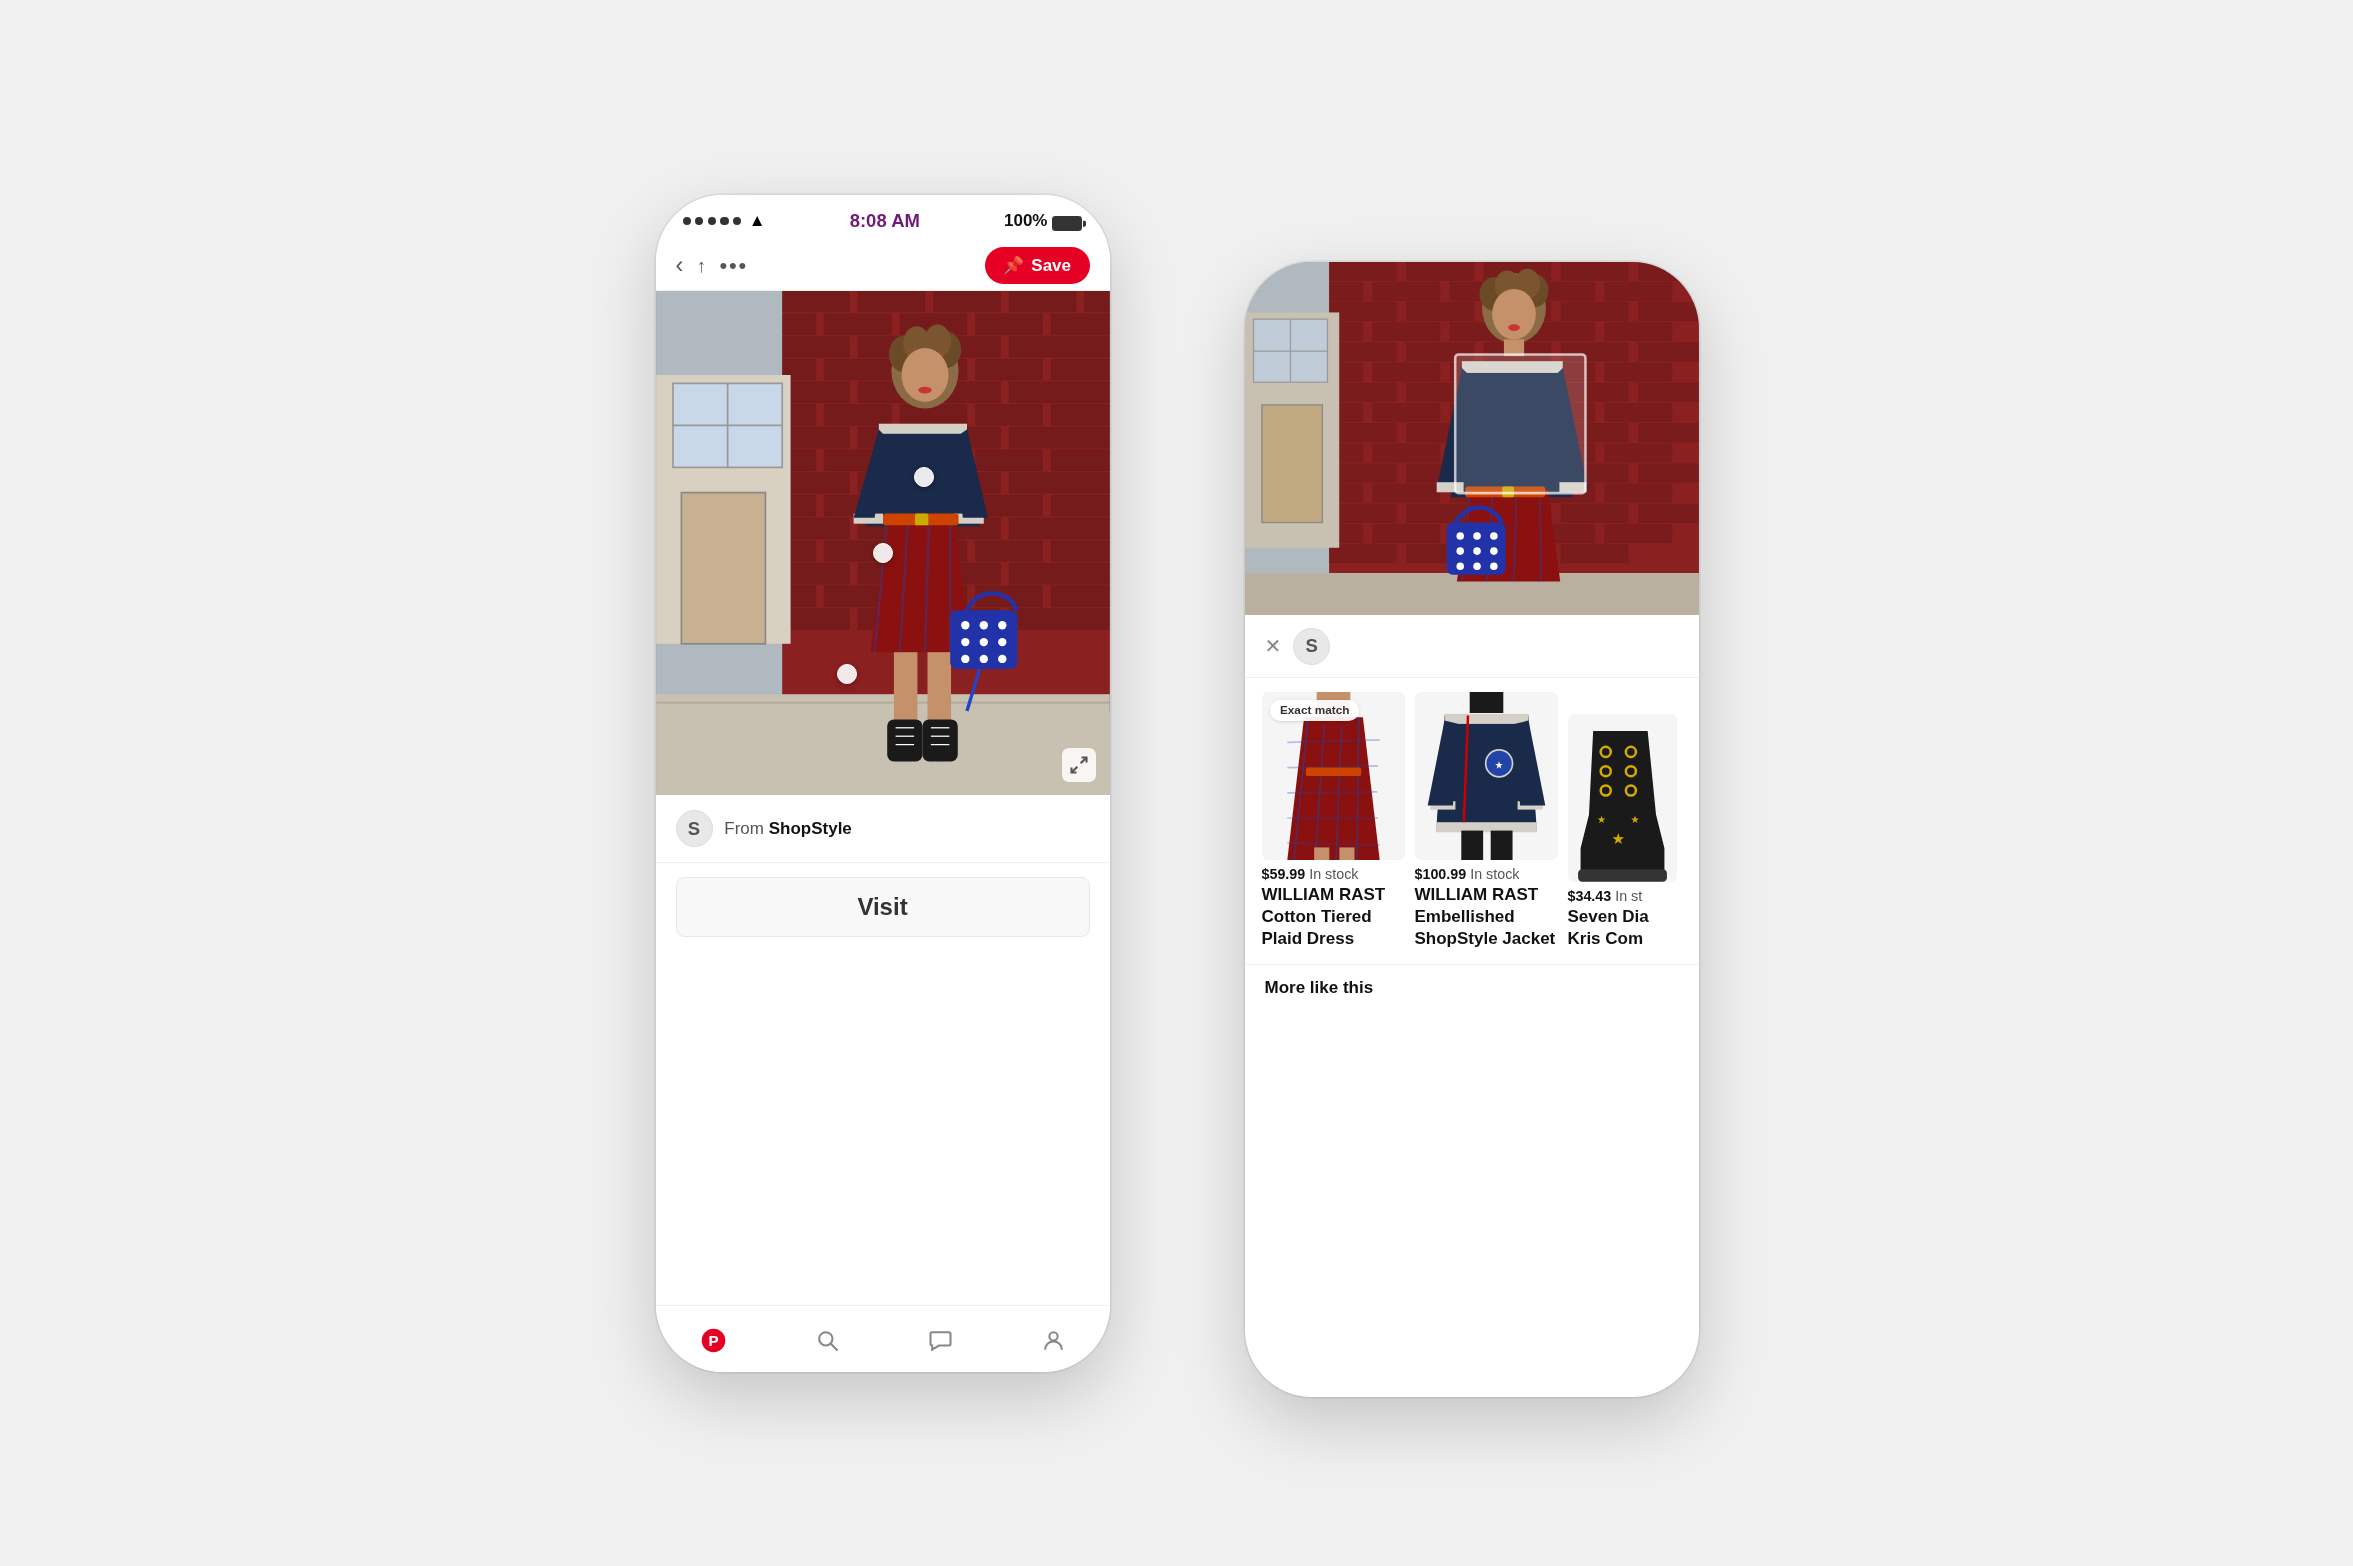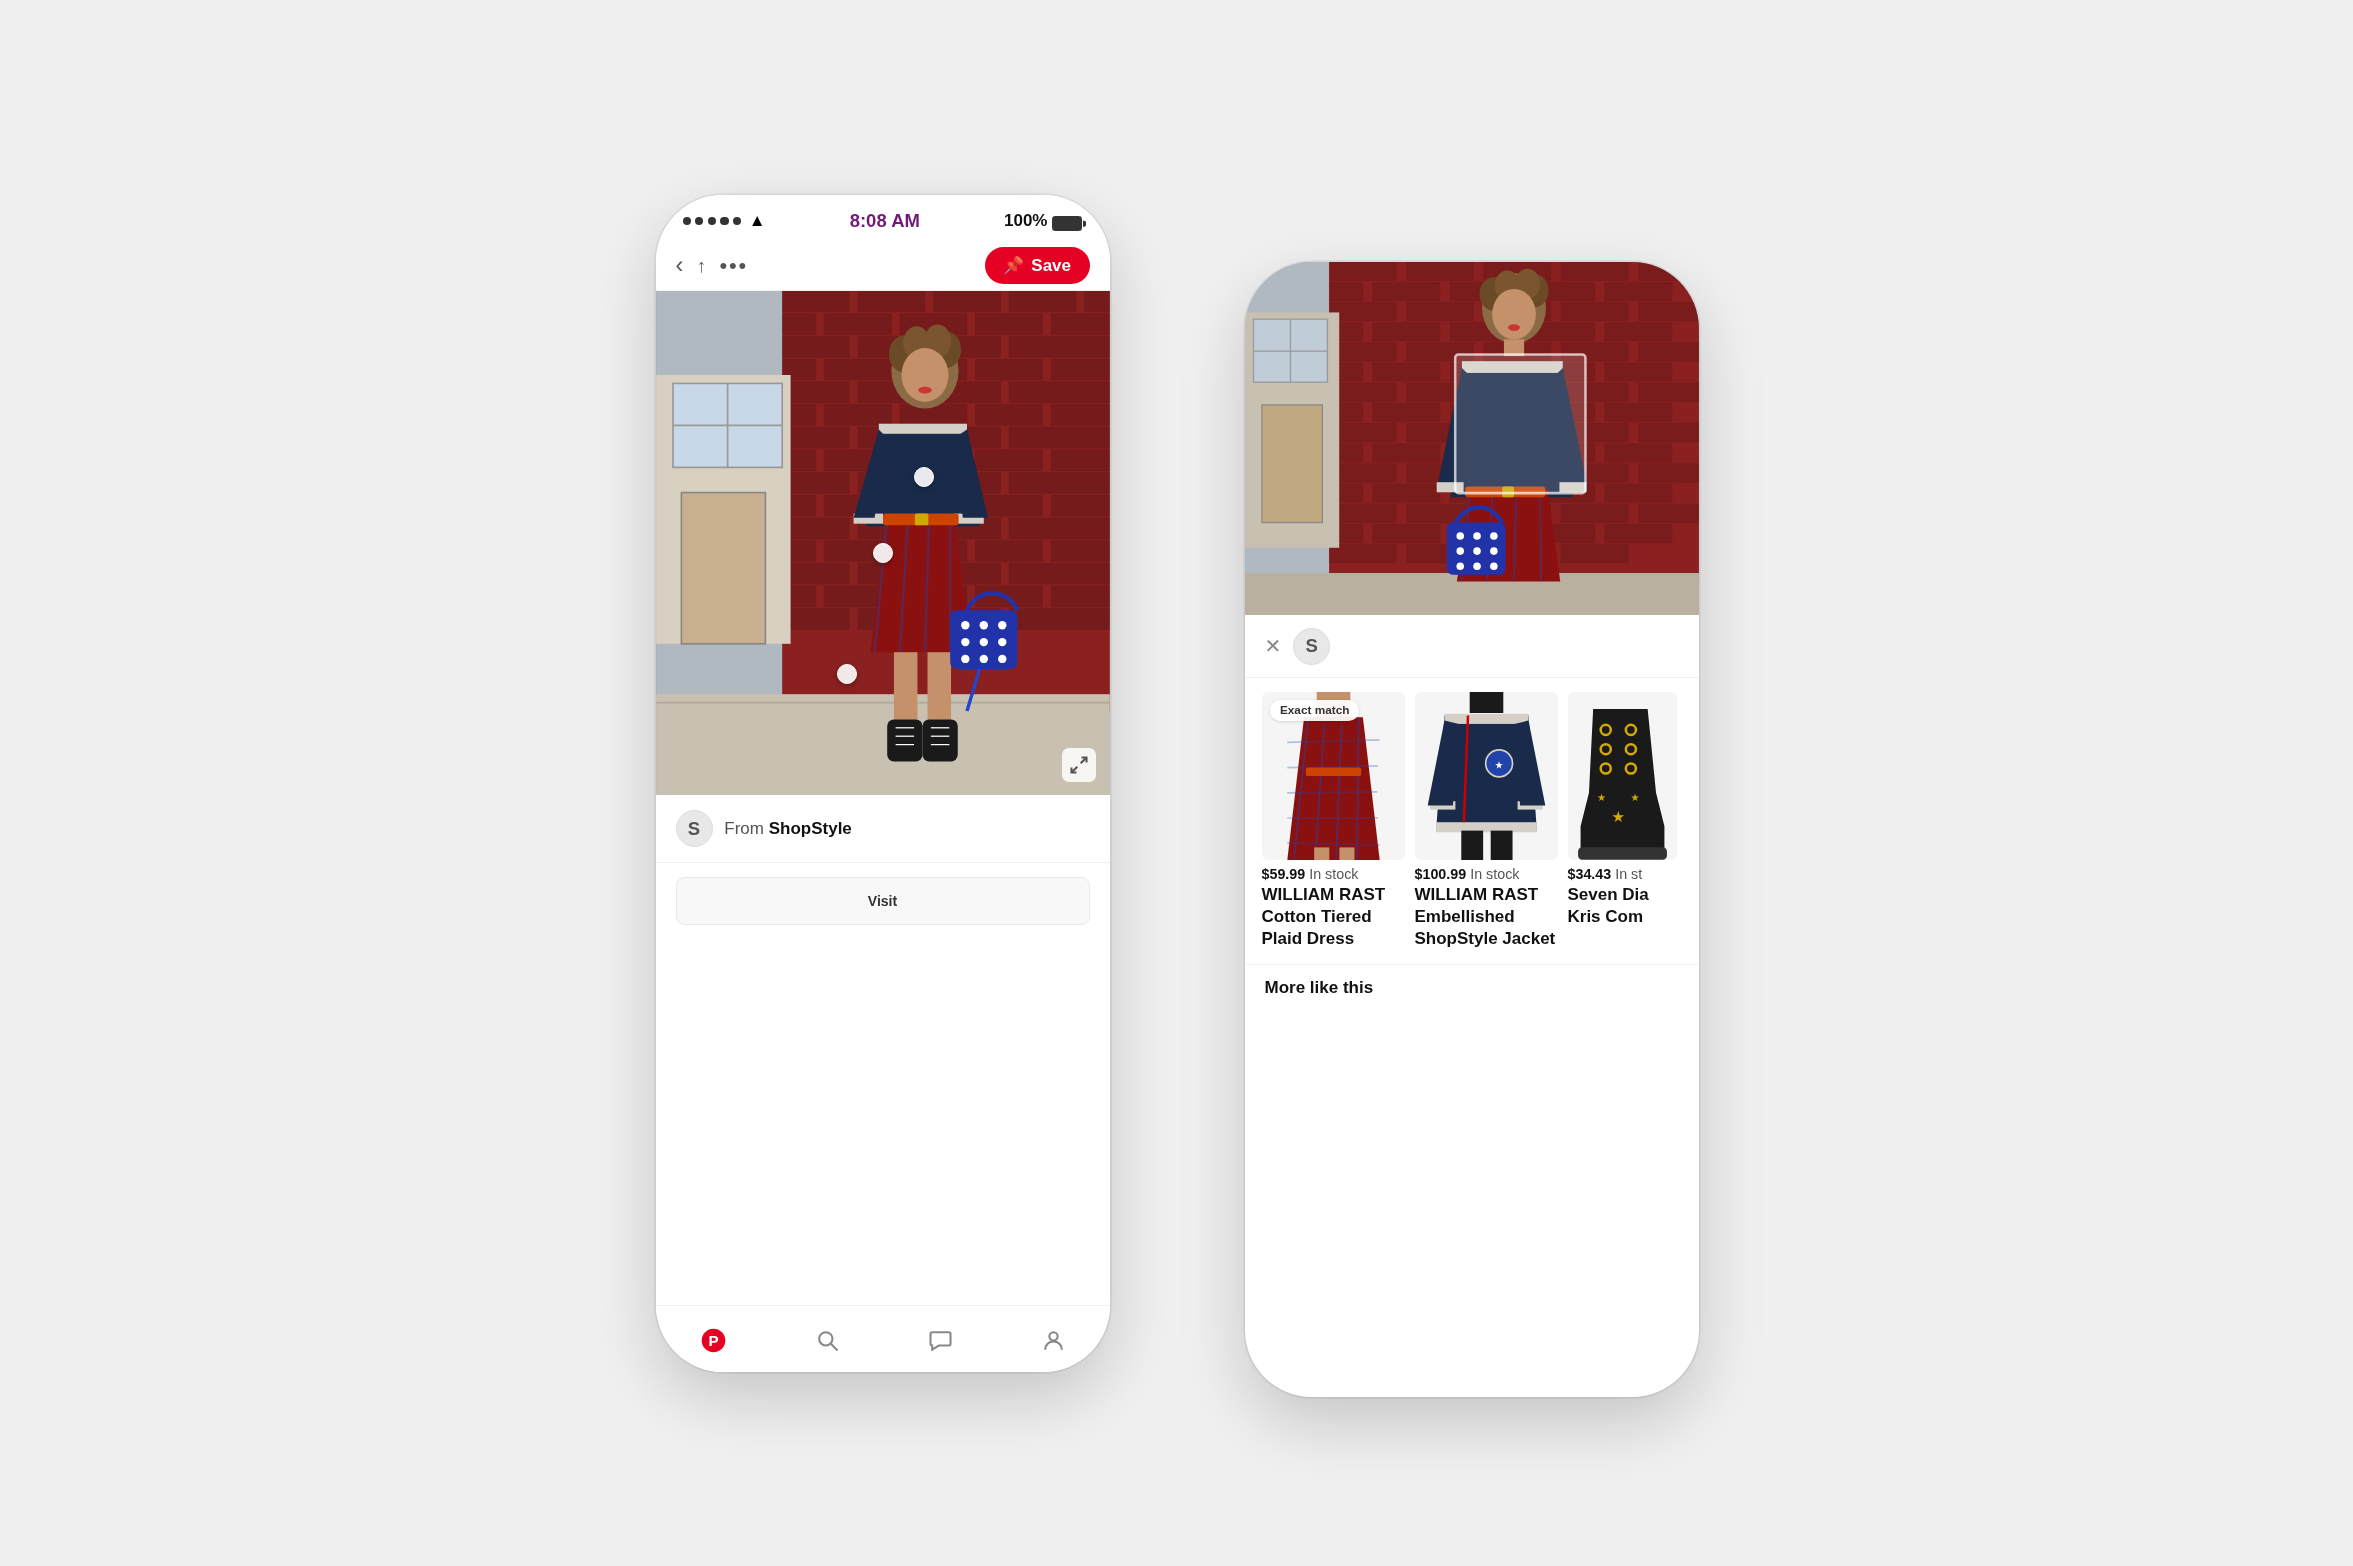--- a/index.html
+++ b/index.html
@@ -222,21 +222,21 @@
     }
 
     
     .visit-btn {
       width: calc(100% - 40px);
       margin: 0 20px;
       padding: 15px;
       background: #f8f8f8;
       border: 0.8px solid #e8e8e8;
       border-radius: 8.4px;
-      font-size: 14px;
+      font-size: 24px;
       font-weight: 700;
       color: #333;
       text-align: center;
       cursor: pointer;
     }
 
     
     .bottom-nav {
       display: flex;
       justify-content: space-around;
@@ -303,20 +303,21 @@
     .shop-title strong {
       color: #111;
     }
 
     
     .products-row {
       display: flex;
       padding: 13.5px 17px;
       gap: 10px;
       overflow: hidden;
+      align-items: flex-end;
     }
 
     .product-card {
       width: 143px;
       flex-shrink: 0;
       cursor: pointer;
     }
 
     .product-img-wrap {
       width: 143px;

